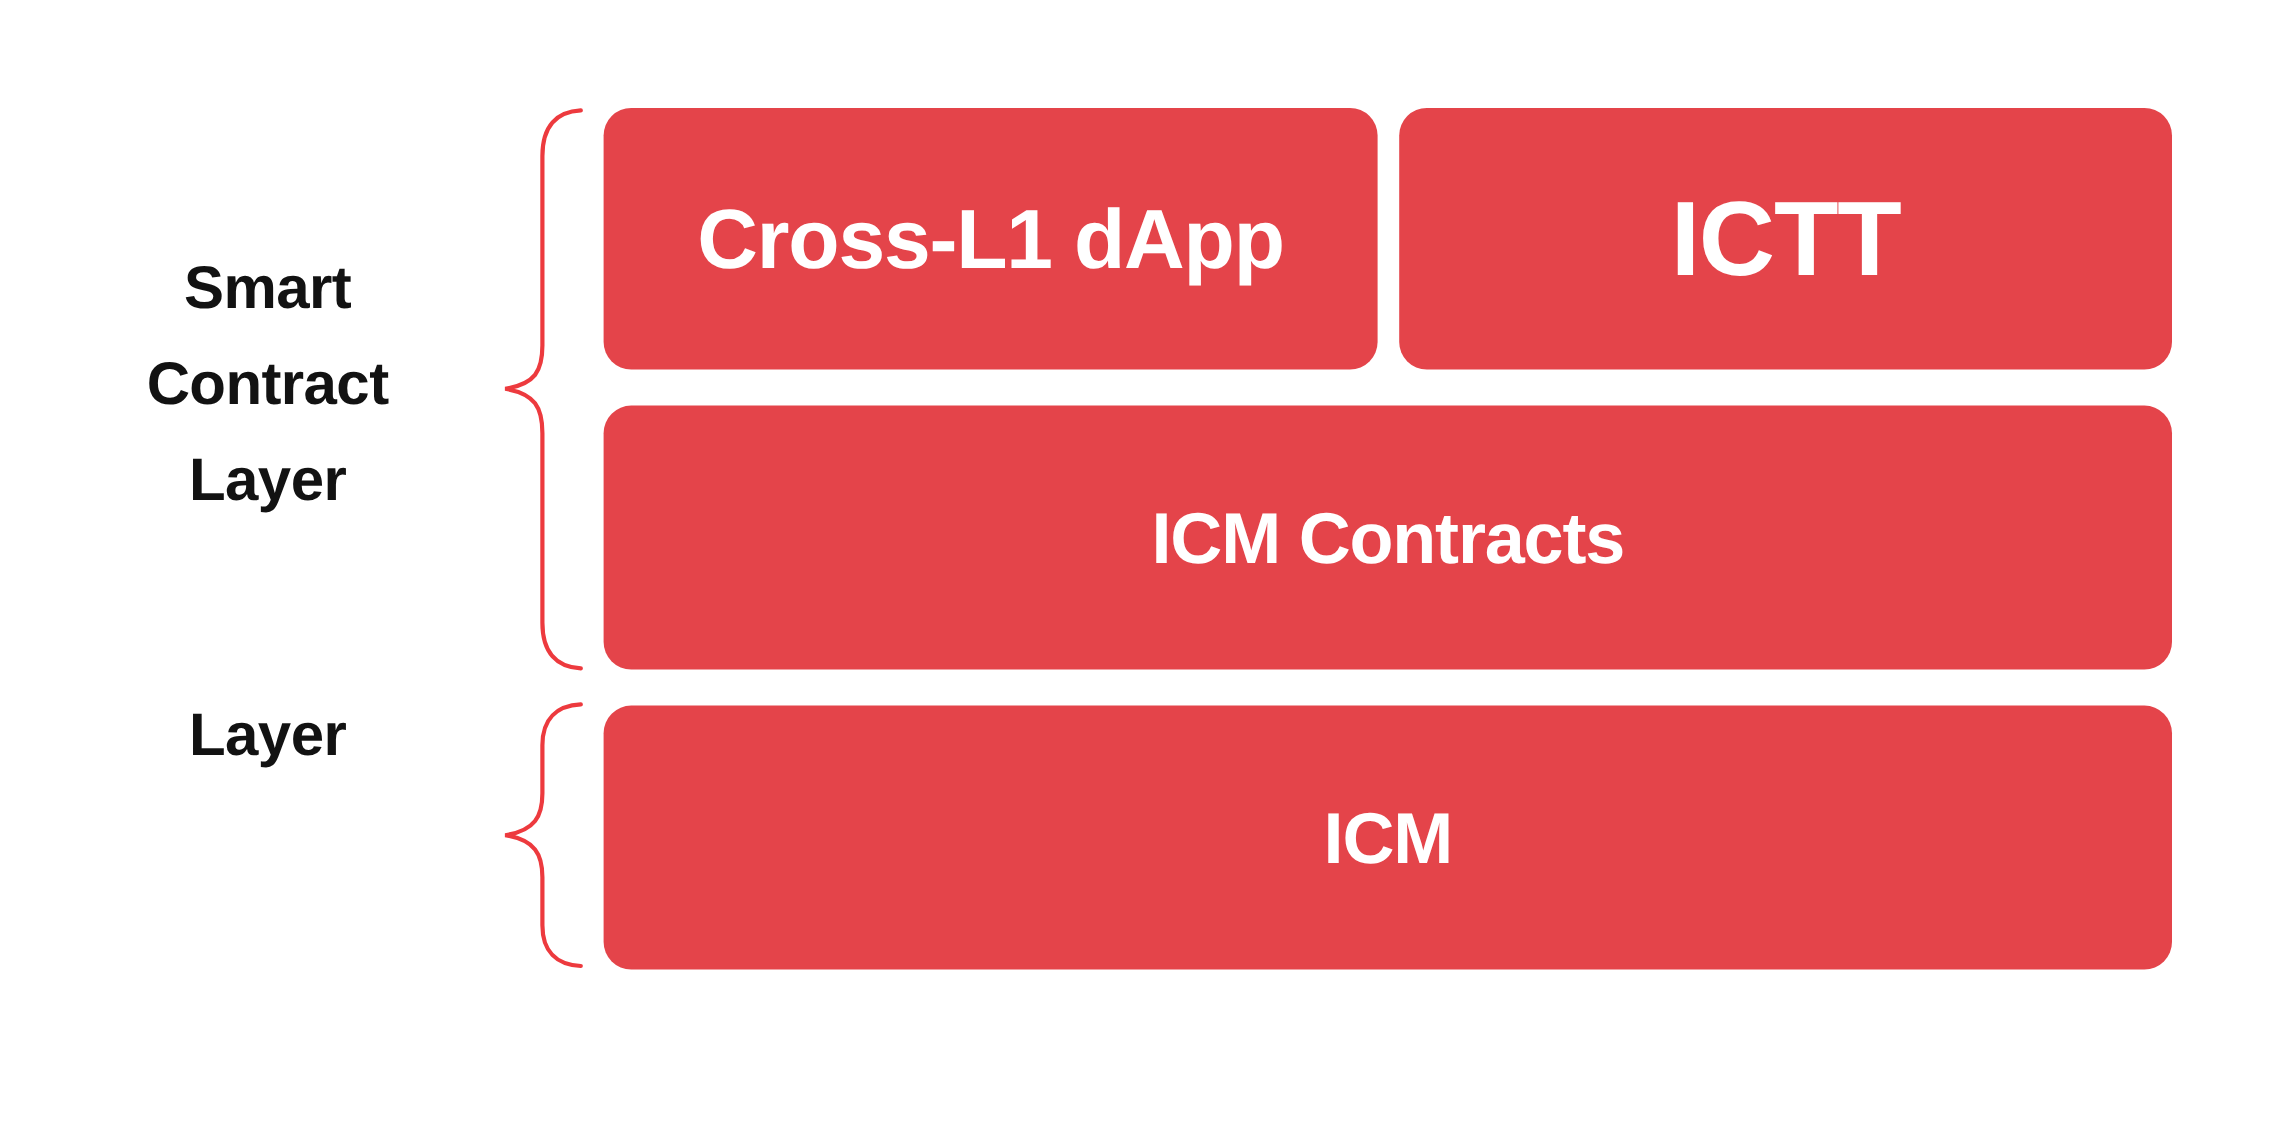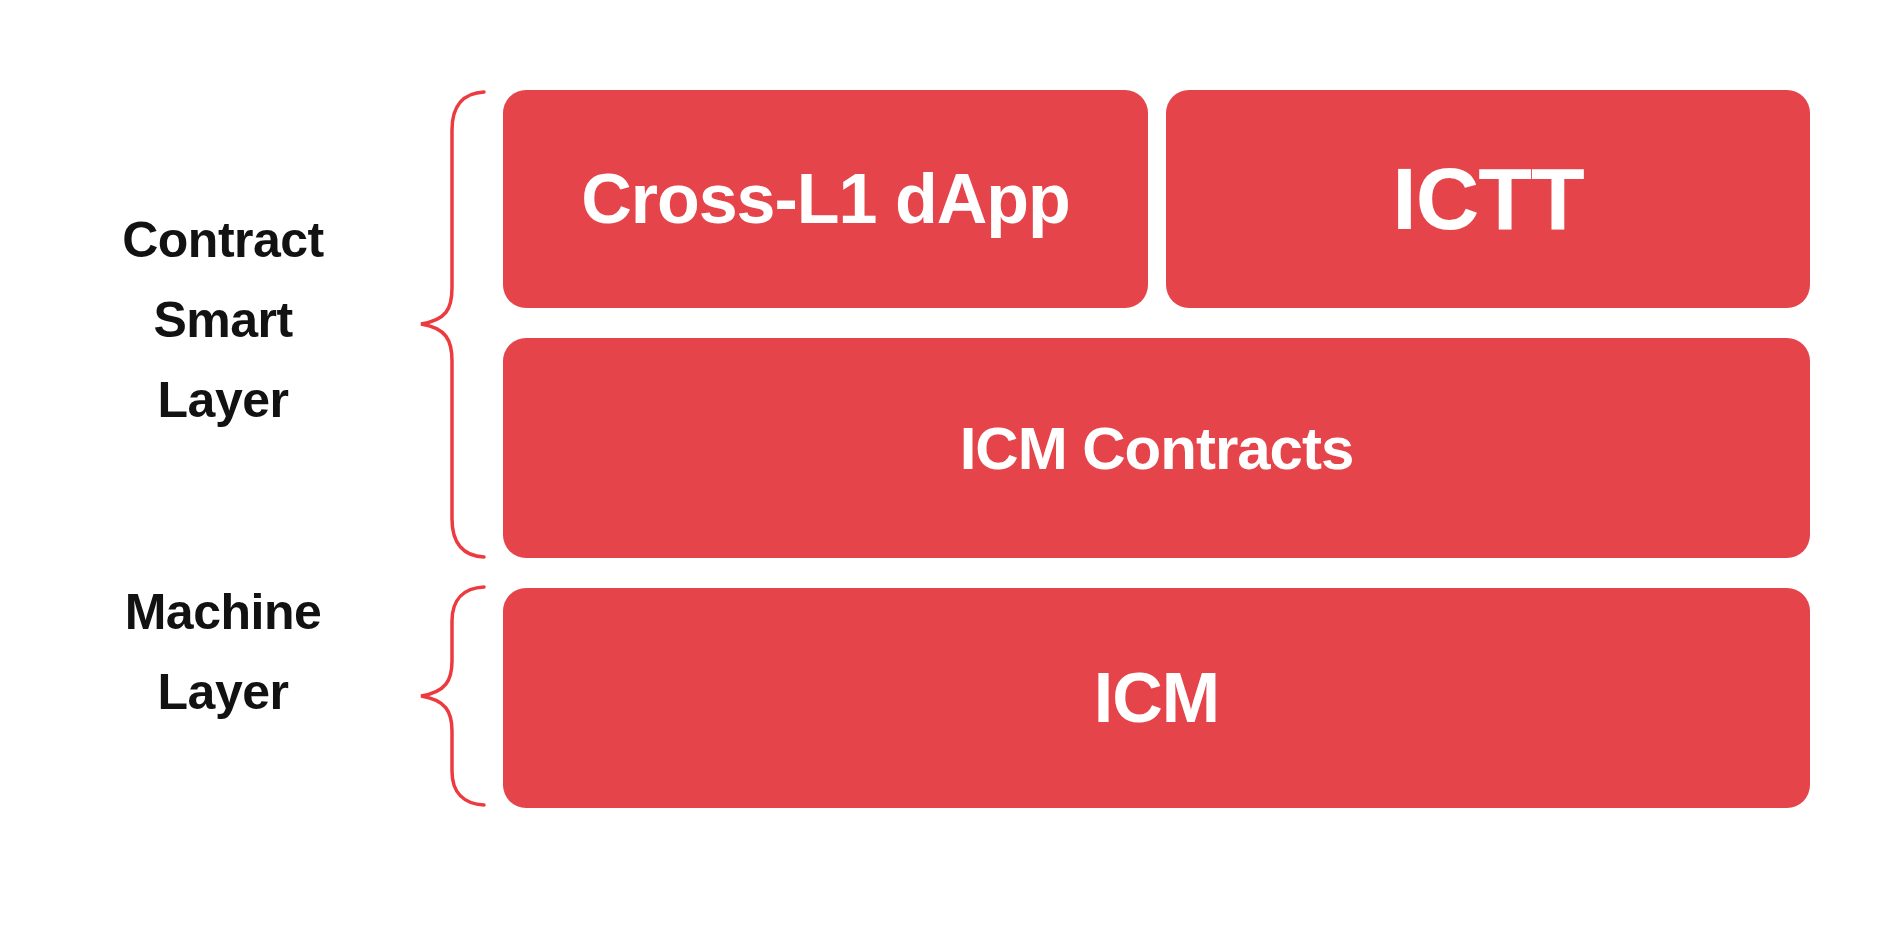--- a/index.html
+++ b/index.html
@@ -60,21 +60,21 @@
     align-items: center;
     justify-content: center;
     color: var(--box-text);
     font-weight: 700;
     letter-spacing: -1px;
     white-space: nowrap;
   }
   .box-cross-l1     { left: 503px;  top: 90px;  width: 645px;  height: 218px; font-size: 70px; }
   .box-ictt         { left: 1166px; top: 90px;  width: 644px;  height: 218px; font-size: 88px; }
   .box-icm-contracts{ left: 503px;  top: 338px; width: 1307px; height: 220px; font-size: 60px; }
-  .box-icm          { left: 503px;  top: 588px; width: 1307px; height: 220px; font-size: 70px; }
+  .box-icm          { left: 503px;  top: 588px; width: 1307px; height: 220px; font-size: 60px; }
 </style>
 </head>
 <body>
 
 <div class="canvas">
 
   <svg class="braces" viewBox="0 0 1892 946" xmlns="http://www.w3.org/2000/svg">
     <path d="M 484 92
              C 464 93 452 105 452 130
              L 452 288
@@ -85,27 +85,26 @@
     <path d="M 484 587
              C 464 588 452 599 452 621
              L 452 661
              C 452 680 446 692 421 696
              C 446 700 452 712 452 731
              L 452 771
              C 452 793 464 804 484 805"></path>
   </svg>
 
   <div class="layer-label label-smart-contract">
+    <span>Smart</span>
     <span>Contract</span>
-    <span>Smart</span>
     <span>Layer</span>
   </div>
 
   <div class="layer-label label-virtual-machine">
-    <span>Machine</span>
     <span>Layer</span>
   </div>
 
   <div class="box box-cross-l1">
     <span>Cross-L1 dApp</span>
   </div>
 
   <div class="box box-ictt">
     <span>ICTT</span>
   </div>

